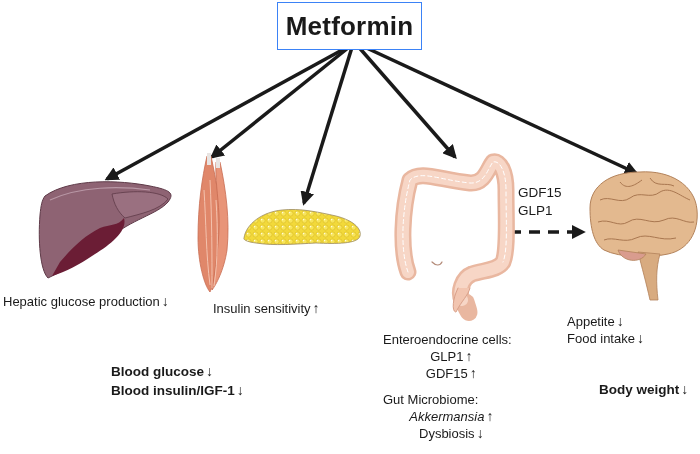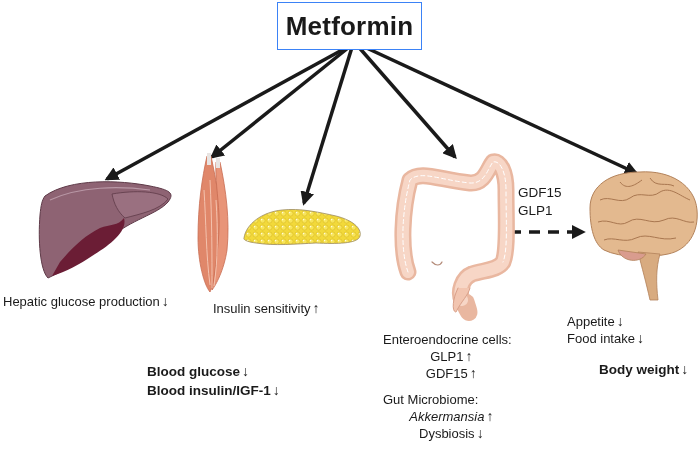--- a/index.html
+++ b/index.html
@@ -84,34 +84,34 @@
 </div>
 
 <div class="txt" style="left:3px; top:293px;">
   <span>Hepatic glucose production</span><span class="arr">↓</span>
 </div>
 
 <div class="txt" style="left:213px; top:300px;">
   <span class="line"><span>Insulin sensitivity</span><span class="arr">↑</span></span>
 </div>
 
-<div class="txt bold" style="left:111px; top:362px;margin-left:36px;">
+<div class="txt bold" style="left:111px; top:362px;">
   <span class="line"><span>Blood glucose</span><span class="arr">↓</span></span>
   <span class="line"><span>Blood insulin/IGF-1</span><span class="arr">↓</span></span>
 </div>
 
 <div class="txt" style="left:383px; top:316px;margin-top:16px;">
   <span class="line">Enteroendocrine cells:</span>
   <span class="line indent"><span>GLP1</span><span class="arr">↑</span></span>
   <span class="line indent"><span>GDF15</span><span class="arr">↑</span></span>
   <span class="line" style="height:10px;"></span>
   <span class="line">Gut Microbiome:</span>
   <span class="line indent"><span class="it">Akkermansia</span><span class="arr">↑</span></span>
   <span class="line indent"><span>Dysbiosis</span><span class="arr">↓</span></span>
 </div>
 
 <div class="txt" style="left:567px; top:313px;">
   <span class="line"><span>Appetite</span><span class="arr">↓</span></span>
   <span class="line"><span>Food intake</span><span class="arr">↓</span></span>
 </div>
-<div class="txt bold" style="left:599px; top:360px;">
+<div class="txt bold" style="left:599px; top:380px;">
   <span>Body weight</span><span class="arr">↓</span>
 </div>
 
 </body></html>

